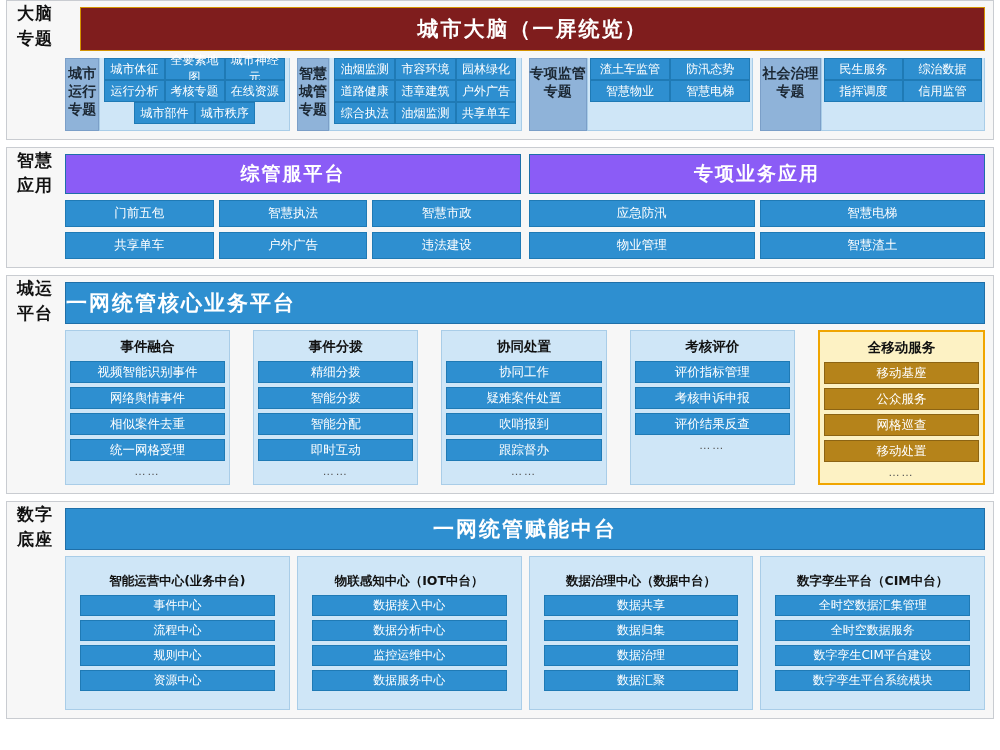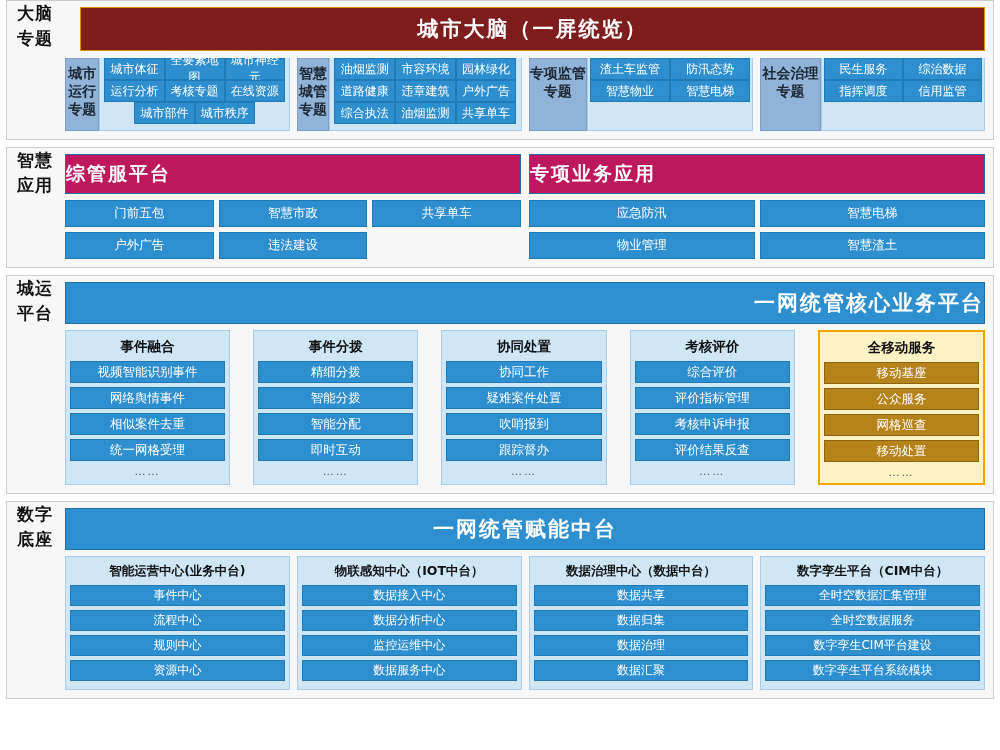--- a/index.html
+++ b/index.html
@@ -56,53 +56,53 @@
     min-height:72px;align-content:flex-start;
   }
   .brain-col-body .cell{height:22px;padding:0 4px;font-size:12px;}
   .w3 .cell{width:calc((100% - 8px)/3);}
   .w2 .cell{width:calc((100% - 4px)/2);}
 
   
   .app-cols{display:flex;gap:8px;}
   .app-col{flex:1;}
   .app-hdr{
-    background:#be185d;color:#fff;font-size:19px;font-weight:bold;
-    text-align:left;padding:6px 0;border:1px solid #1f6fa8;letter-spacing:2px;
+    background:#8b5cf6;color:#fff;font-size:19px;font-weight:bold;
+    text-align:center;padding:6px 0;border:1px solid #1f6fa8;letter-spacing:2px;
     margin-bottom:6px;
   }
   .app-grid{display:flex;flex-wrap:wrap;gap:5px;}
   .app-grid.g3 .cell{width:calc((100% - 10px)/3);height:27px;}
   .app-grid.g2 .cell{width:calc((100% - 5px)/2);height:27px;}
 
   
   .core-title{
     background:#2e8fd0;color:#fff;font-size:21px;font-weight:bold;
-    text-align:right;padding:6px 0;border:1px solid #1f6fa8;letter-spacing:2px;
+    text-align:left;padding:6px 0;border:1px solid #1f6fa8;letter-spacing:2px;
     margin-bottom:6px;
   }
   .core-cols{display:flex;gap:23px;}
   .core-col{flex:1;background:#cfe6f7;border:1px solid #a9cde8;padding:4px;box-sizing:border-box;}
   .core-col.gold{background:#fdf2c4;border:2px solid #f0a500;}
   .core-col-title{
     text-align:center;font-weight:bold;font-size:13.5px;color:#111;
     padding:3px 0 5px 0;
   }
   .core-col .cell{height:22px;margin-bottom:4px;font-size:12.5px;}
   .core-col.gold .cell{background:#b5831a;border-color:#8c6413;}
   .dots{text-align:center;font-size:11px;color:#555;letter-spacing:2px;}
 
   
   .base-title{
     background:#2e8fd0;color:#fff;font-size:21px;font-weight:bold;
     text-align:center;padding:6px 0;border:1px solid #1f6fa8;letter-spacing:2px;
     margin-bottom:6px;
   }
   .base-cols{display:flex;gap:7px;}
-  .base-col{flex:1;background:#cfe6f7;border:1px solid #a9cde8;padding:4px;box-sizing:border-box;}
+  .base-col{flex:1;background:#cfe6f7;border:1px solid #a9cde8;padding:14px;box-sizing:border-box;}
   .base-col-title{text-align:center;font-weight:bold;font-size:12.5px;color:#111;padding:2px 0 5px 0;}
   .base-col .cell{height:21px;margin-bottom:4px;font-size:12px;}
 </style>
 </head>
 <body>
 
 <div class="page">
 
   <div class="band">
     <div class="band-label">
@@ -170,20 +170,21 @@
     <div class="band-label">
       <span>智慧</span>
       <span>应用</span>
     </div>
     <div class="band-body">
       <div class="app-cols">
         <div class="app-col">
           <div class="app-hdr">综管服平台</div>
           <div class="app-grid g3">
             <div class="cell">门前五包</div>
+            <div class="cell">智慧执法</div>
             <div class="cell">智慧市政</div>
             <div class="cell">共享单车</div>
             <div class="cell">户外广告</div>
             <div class="cell">违法建设</div>
           </div>
         </div>
         <div class="app-col">
           <div class="app-hdr">专项业务应用</div>
           <div class="app-grid g2">
             <div class="cell">应急防汛</div>
@@ -227,21 +228,20 @@
           <div class="core-col-title">协同处置</div>
           <div class="cell">协同工作</div>
           <div class="cell">疑难案件处置</div>
           <div class="cell">吹哨报到</div>
           <div class="cell">跟踪督办</div>
           <div class="dots">……</div>
         </div>
 
         <div class="core-col">
           <div class="core-col-title">考核评价</div>
-          <div class="cell">综合评价</div>
           <div class="cell">评价指标管理</div>
           <div class="cell">考核申诉申报</div>
           <div class="cell">评价结果反查</div>
           <div class="dots">……</div>
         </div>
 
         <div class="core-col gold">
           <div class="core-col-title">全移动服务</div>
           <div class="cell">移动基座</div>
           <div class="cell">公众服务</div>

